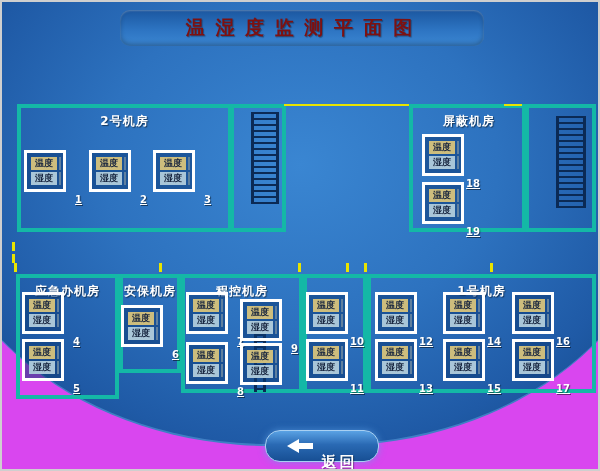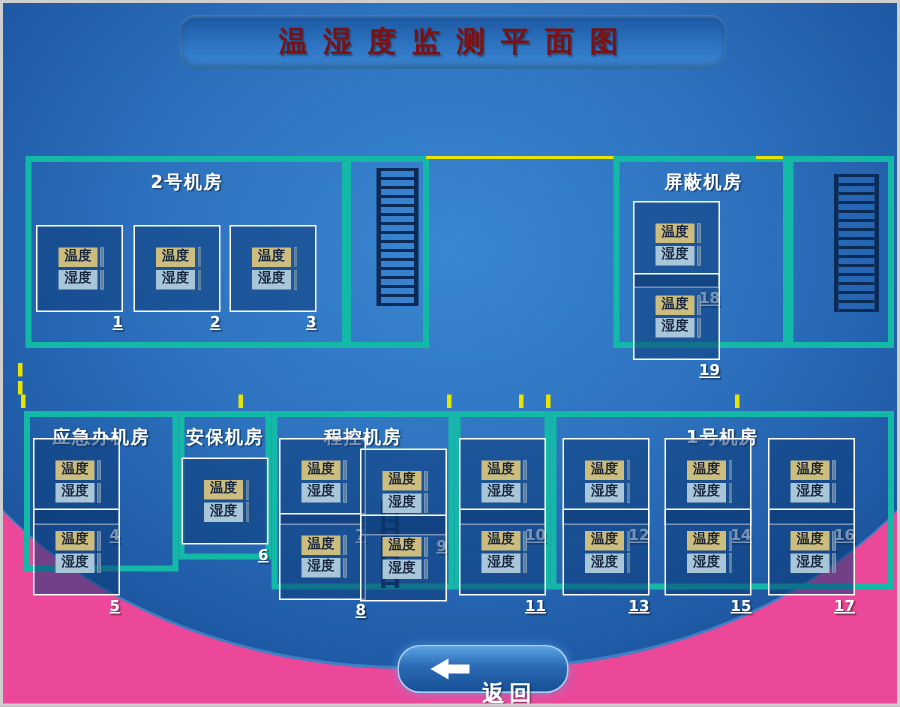--- a/index.html
+++ b/index.html
@@ -1,18 +1,18 @@
 <!DOCTYPE html>
 <html><head>
 <meta charset="utf-8">
 <style>
   html,body { margin:0; padding:0; background:#e9e9e9; }
   .screen {
     position:relative; width:600px; height:471px; box-sizing:border-box;
-    border:2px solid #cfcfcf; overflow:hidden; background:#ec4899;
+    border:2px solid #cfcfcf; overflow:hidden; background:#d946ef;
     font-family:"DejaVu Sans", sans-serif;
   }
   
   .bg {
     position:absolute; left:-70px; top:-140px; width:736px; height:582px;
     border-radius:0 0 46% 46%;
     background:radial-gradient(ellipse at 50% 52%, #3a86d2 0%, #2d72bf 38%, #1f5aa6 66%, #134683 88%, #103e76 100%);
     border-bottom:2px solid #3f7fc4;
   }
   .titlebar {
@@ -29,22 +29,22 @@
   .room-label { margin-top:5px; text-align:center; color:#ffffff; font-size:12px; font-weight:bold; letter-spacing:1px; text-shadow:1px 1px 1px rgba(0,0,0,.5); }
   .wall-h { position:absolute; height:2px; background:#e8e400; }
   .tick { position:absolute; width:3px; height:9px; background:#e8e400; }
   .ladder {
     position:absolute; box-sizing:border-box;
     border-left:3px solid #0b2a55; border-right:3px solid #0b2a55;
     background:repeating-linear-gradient(180deg,#0b2a55 0px,#0b2a55 2px,rgba(0,0,0,0) 2px,rgba(0,0,0,0) 6px);
   }
   .sensor { position:absolute; width:58px; z-index:2; }
   .sbox {
-    width:58px; box-sizing:border-box; padding:14px;
-    border:1px solid #ffffff; background:rgba(12,58,118,.55);
+    width:42px; box-sizing:border-box; padding:4px;
+    border:3px solid #ffffff; background:rgba(12,58,118,.55);
   }
   .srow { display:flex; gap:2px; margin-bottom:2px; }
   .srow:last-child { margin-bottom:0;align-items:center; }
   .slbl {
     width:26px; height:13px; line-height:13px; font-size:9px; text-align:center;
     color:#16243e; font-weight:bold; flex:0 0 26px;
   }
   .slbl.t { background:#cdbd7d; }
   .slbl.h { background:#a9c6d8; }
   .sfield { flex:1; height:13px; background:#ffffff; border:1px solid #60809f; box-sizing:border-box; }
@@ -76,21 +76,21 @@
     <div class="room-label">2号机房</div>
   </div>
   <div class="room" style="left:228px;top:102px;width:56px;height:128px;"></div>
   <div class="wall-h" style="left:282px;top:102px;width:126px;"></div>
   <div class="room" style="left:407px;top:102px;width:120px;height:128px;">
     <div class="room-label">屏蔽机房</div>
   </div>
   <div class="wall-h" style="left:502px;top:102px;width:20px;"></div>
   <div class="room" style="left:520px;top:102px;width:74px;height:128px;"></div>
 
-  <div class="room" style="left:14px;top:272px;width:103px;height:107px;font-family:Liberation Mono, monospace;">
+  <div class="room" style="left:14px;top:272px;width:103px;height:125px;font-family:Liberation Mono, monospace;">
     <div class="room-label">应急办机房</div>
   </div>
   <div class="room" style="left:117px;top:272px;width:62px;height:99px;">
     <div class="room-label">安保机房</div>
   </div>
   <div class="room" style="left:179px;top:272px;width:122px;height:119px;">
     <div class="room-label">程控机房</div>
   </div>
   <div class="room" style="left:301px;top:272px;width:64px;height:119px;"></div>
   <div class="room" style="left:365px;top:272px;width:229px;height:119px;">

